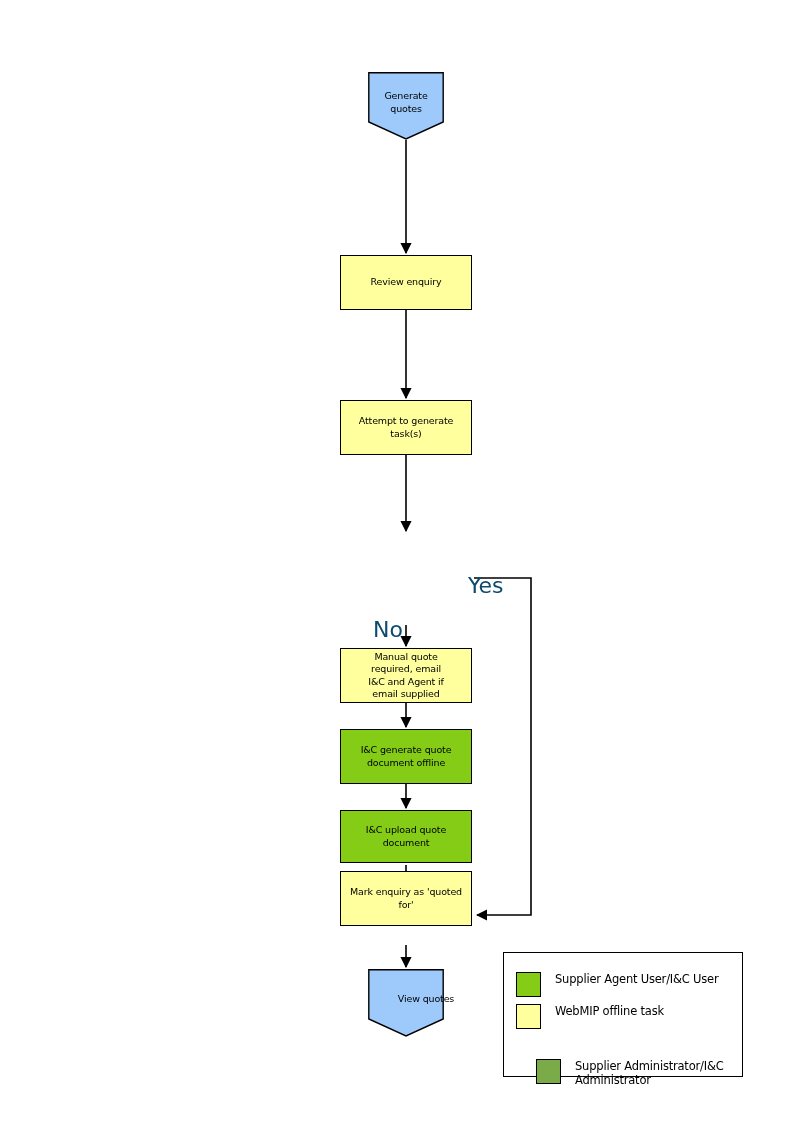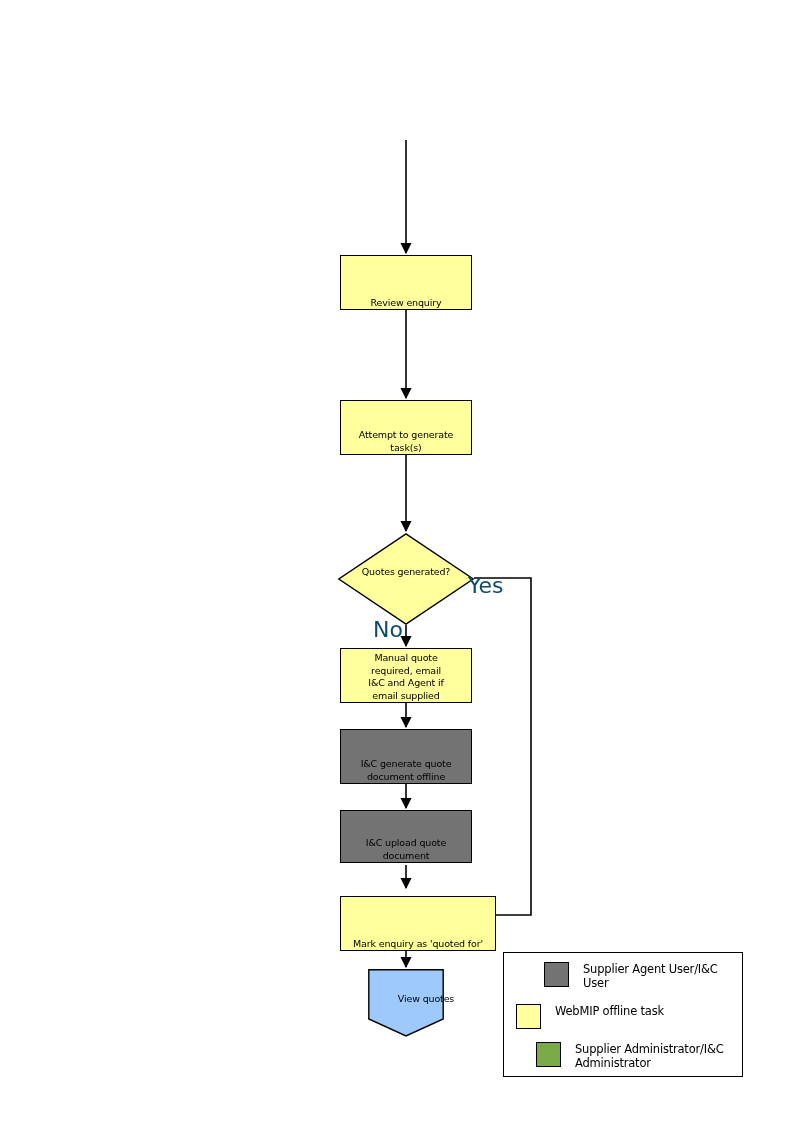--- a/index.html
+++ b/index.html
@@ -18,34 +18,34 @@
     position: absolute;
     left: 0;
     top: 0;
     width: 794px;
     height: 1123px;
   }
   .node {
     position: absolute;
     box-sizing: border-box;
     display: flex;
-    align-items: flex-end;
+    align-items: center;
     justify-content: center;
     text-align: center;
     color: #000000;
     font-family: "DejaVu Sans", sans-serif;
     font-size: 9.5px;
     line-height: 12.5px;
     letter-spacing: -0.15px;
     z-index: 3;
   }
   .rect {
     border: 1.4px solid #000000;
   }
-  .fill-blue  { background: #737373; }
+  .fill-blue  { background: #84cc16; }
   .fill-yellow{ background: #ffff9e; }
   .fill-green { background: #7aab48; }
 
   
   .pent-wrap {
     position: absolute;
     z-index: 3;
   }
   .pent-wrap svg {
     position: absolute;
@@ -161,75 +161,75 @@
 
     <line x1="406" y1="784" x2="406" y2="808" stroke="#000" stroke-width="1.6" marker-end="url(#arrow)"></line>
 
     <line x1="406" y1="865" x2="406" y2="888" stroke="#000" stroke-width="1.6" marker-end="url(#arrow)"></line>
 
     <line x1="406" y1="945" x2="406" y2="967" stroke="#000" stroke-width="1.6" marker-end="url(#arrow)"></line>
 
     <path d="M 474 578 L 531 578 L 531 915 L 477 915" fill="none" stroke="#000" stroke-width="1.6" marker-end="url(#arrow)"></path>
   </svg>
 
+  <div class="pent-wrap" style="left:368px; top:72px; width:76px; height:68px;">
+    <svg width="76" height="68" viewBox="0 0 76 68" xmlns="http://www.w3.org/2000/svg">
+      <polygon points="0.8,0.8 75.2,0.8 75.2,50 38,67 0.8,50" fill="#9dc9fb" stroke="#000000" stroke-width="1.4"></polygon>
+    </svg>
+    <div class="pent-label" style="top:18px;">Generate quotes</div>
+  </div>
 
   <div class="node rect fill-yellow" style="left:340px; top:255px; width:132px; height:55px;">
     <span>Review enquiry</span>
   </div>
 
   <div class="node rect fill-yellow" style="left:340px; top:400px; width:132px; height:55px;">
     <span style="padding:0 8px;">Attempt to generate task(s)</span>
   </div>
 
-  <div class="diamond-wrap" style="left:338px; top:533px; width:136px; height:92px;">
-    <svg width="136" height="92" viewBox="0 0 136 92" xmlns="http://www.w3.org/2000/svg">
-      <polygon points="68,0.8 135.2,46 68,91.2 0.8,46" fill="#ffff9e" stroke="#000000" stroke-width="1.4"></polygon>
-    </svg>
-    <div class="diamond-label" style="top:33px;">Quotes generated?</div>
-  </div>
 
   <div class="edge-label" style="left:468px; top:574px;">Yes</div>
 
   <div class="edge-label" style="left:373px; top:618px;">No</div>
 
   <div class="node rect fill-yellow" style="left:340px; top:648px; width:132px; height:55px;">
     <span style="padding:0 22px;">Manual quote required, email I&amp;C and Agent if email supplied</span>
   </div>
 
   <div class="node rect fill-blue" style="left:340px; top:729px; width:132px; height:55px;">
     <span style="padding:0 6px;">I&amp;C generate quote document offline</span>
   </div>
 
   <div class="node rect fill-blue" style="left:340px; top:810px; width:132px; height:53px;">
     <span style="padding:0 6px;">I&amp;C upload quote document</span>
   </div>
 
-  <div class="node rect fill-yellow" style="left:340px; top:896px; width:156px; height:55px;">
+  <div class="node rect fill-yellow" style="left:340px; top:871px; width:132px; height:55px;">
     <span style="padding:0 2px;">Mark enquiry as 'quoted for'</span>
   </div>
 
   <div class="pent-wrap" style="left:368px; top:969px; width:76px; height:68px;padding-left:40px;">
     <svg width="76" height="68" viewBox="0 0 76 68" xmlns="http://www.w3.org/2000/svg">
       <polygon points="0.8,0.8 75.2,0.8 75.2,50 38,67 0.8,50" fill="#9dc9fb" stroke="#000000" stroke-width="1.4"></polygon>
     </svg>
     <div class="pent-label" style="top:24px;">View quotes</div>
   </div>
 
   <div id="legend">
 
-    <div class="legend-row" style="top:9px;margin-left:28px;">
+    <div class="legend-row" style="top:19px;">
       <div class="legend-swatch fill-blue"></div>
       <div class="legend-text">Supplier Agent User/I&amp;C User</div>
     </div>
 
     <div class="legend-row" style="top:51px;">
       <div class="legend-swatch fill-yellow"></div>
       <div class="legend-text">WebMIP offline task</div>
     </div>
 
-    <div class="legend-row" style="top:89px;padding-left:20px;">
+    <div class="legend-row" style="top:106px;padding-left:20px;">
       <div class="legend-swatch fill-green"></div>
       <div class="legend-text">Supplier Administrator/I&amp;C Administrator</div>
     </div>
 
   </div>
 
 </div>
 
 </body></html>

